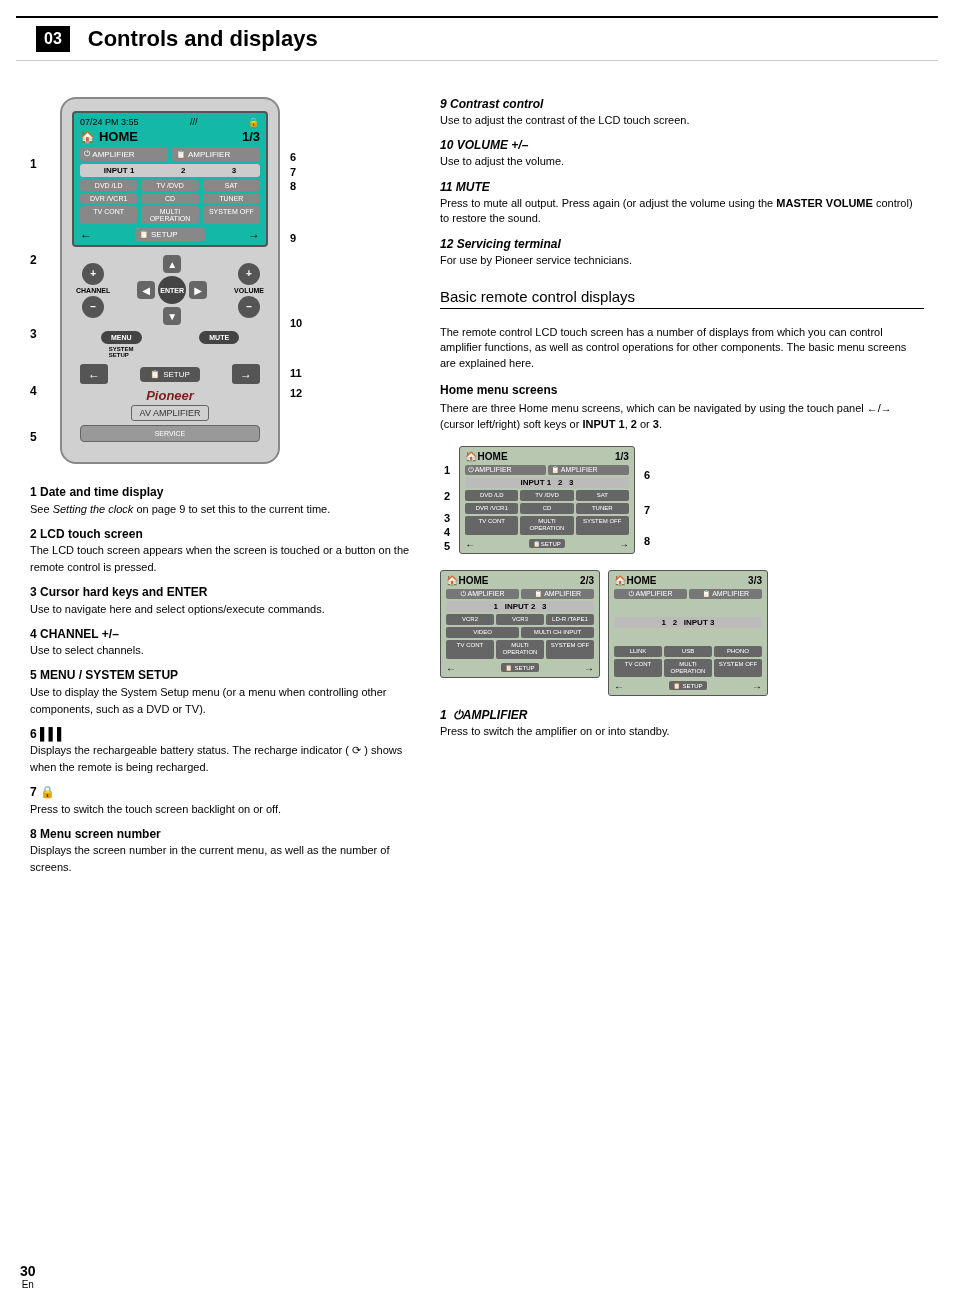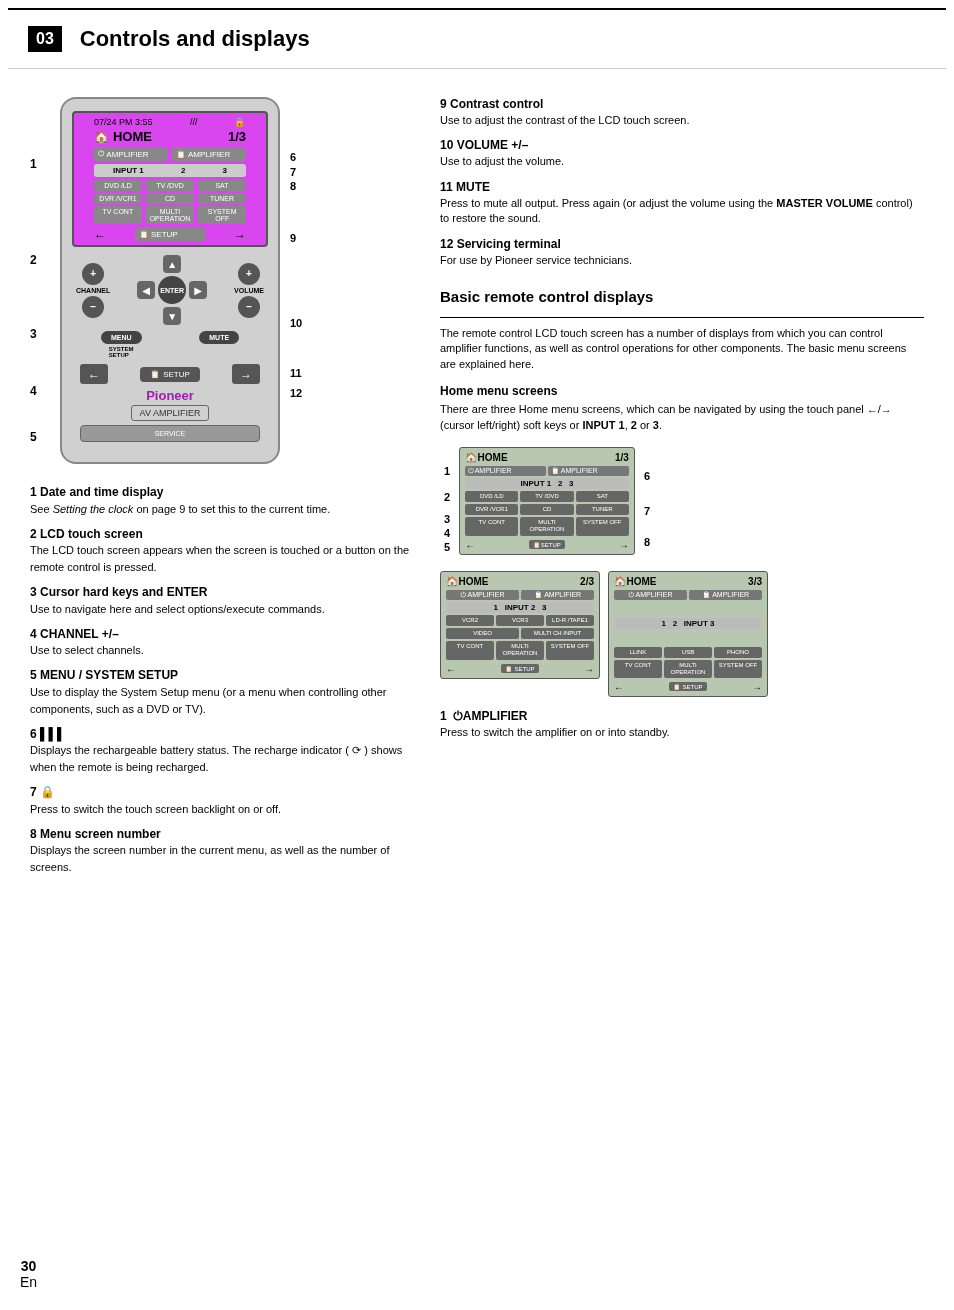--- a/index.html
+++ b/index.html
@@ -11,22 +11,22 @@
       width: 954px;
       min-height: 1310px;
     }
 
     
     .page-header {
       display: flex;
       align-items: center;
       border-top: 2px solid #000;
       border-bottom: 1px solid #ccc;
-      padding: 16px 20px;
-      margin: 8px;
+      padding: 8px 20px;
+      margin: 16px;
     }
     .chapter-num {
       background: #000;
       color: #fff;
       font-weight: bold;
       font-size: 16px;
       padding: 4px 8px;
       margin-right: 18px;
     }
     .page-title {
@@ -77,24 +77,24 @@
       background: #d0d0d0;
       border-radius: 16px;
       width: 220px;
       padding: 12px 10px 16px 10px;
       border: 2px solid #888;
       position: relative;
     }
 
     
     .lcd-screen {
-      background: #d946ef;
+      background: #14b8a6;
       border: 2px solid #555;
       border-radius: 4px;
-      padding: 4px 20px;
+      padding: 4px 6px;
       margin-bottom: 8px;
       font-size: 10px;
     }
     .lcd-top-row {
       display: flex;
       justify-content: space-between;
       font-size: 9px;
       margin-bottom: 2px;
     }
     .lcd-home-row {
@@ -259,24 +259,25 @@
       border-radius: 4px;
       padding: 3px 10px;
       font-size: 8px;
       display: flex;
       align-items: center;
       gap: 3px;
     }
 
     .pioneer-logo {
       text-align: center;
+      font-style: italic;
       font-size: 13px;
       font-weight: bold;
       margin: 4px 0 2px 0;
-      color: #a21caf;
+      color: #7f1d1d;
     }
 
     .av-label {
       text-align: center;
       font-size: 9px;
       color: #333;
       border: 1px solid #666;
       border-radius: 3px;
       padding: 2px 8px;
       margin: 0 auto;
@@ -316,24 +317,24 @@
     }
 
     .desc-text {
       font-size: 11px;
       line-height: 1.4;
     }
 
     
     .basic-section-title {
       font-size: 15px;
-      font-weight: bold;
-      margin-bottom: 8px;
+      font-weight: normal;
+      margin-bottom: 16px;
       border-bottom: 1px solid #000;
-      padding-bottom: 12px;
+      padding-bottom: 3px;
     }
 
     .subsection-title {
       font-weight: bold;
       font-size: 12px;
       margin-bottom: 4px;
     }
 
     
     .home-screens-container {
@@ -442,20 +443,21 @@
 
     
     .right-desc-item {
       margin-bottom: 10px;
     }
 
     .right-desc-num-title {
       font-weight: bold;
       font-size: 12px;
       margin-bottom: 2px;
+      font-style: italic;
     }
 
     .right-desc-text {
       font-size: 11px;
       line-height: 1.4;
     }
 
     
     .amplifier-desc {
       margin-top: 8px;
@@ -850,14 +852,14 @@
           &nbsp;⏻<span>AMPLIFIER</span>
         </div>
         <div class="right-desc-text">Press to switch the amplifier on or into standby.</div>
       </div>
     </div>
   </div>
 </div>
 
 <div style="position:fixed;bottom:20px;left:20px;display:flex;flex-direction:column;align-items:center">
   <span class="page-num">30</span>
-  <span style="font-size:14px">En</span>
+  <span style="font-size:10px">En</span>
 </div>
 
 </body></html>

